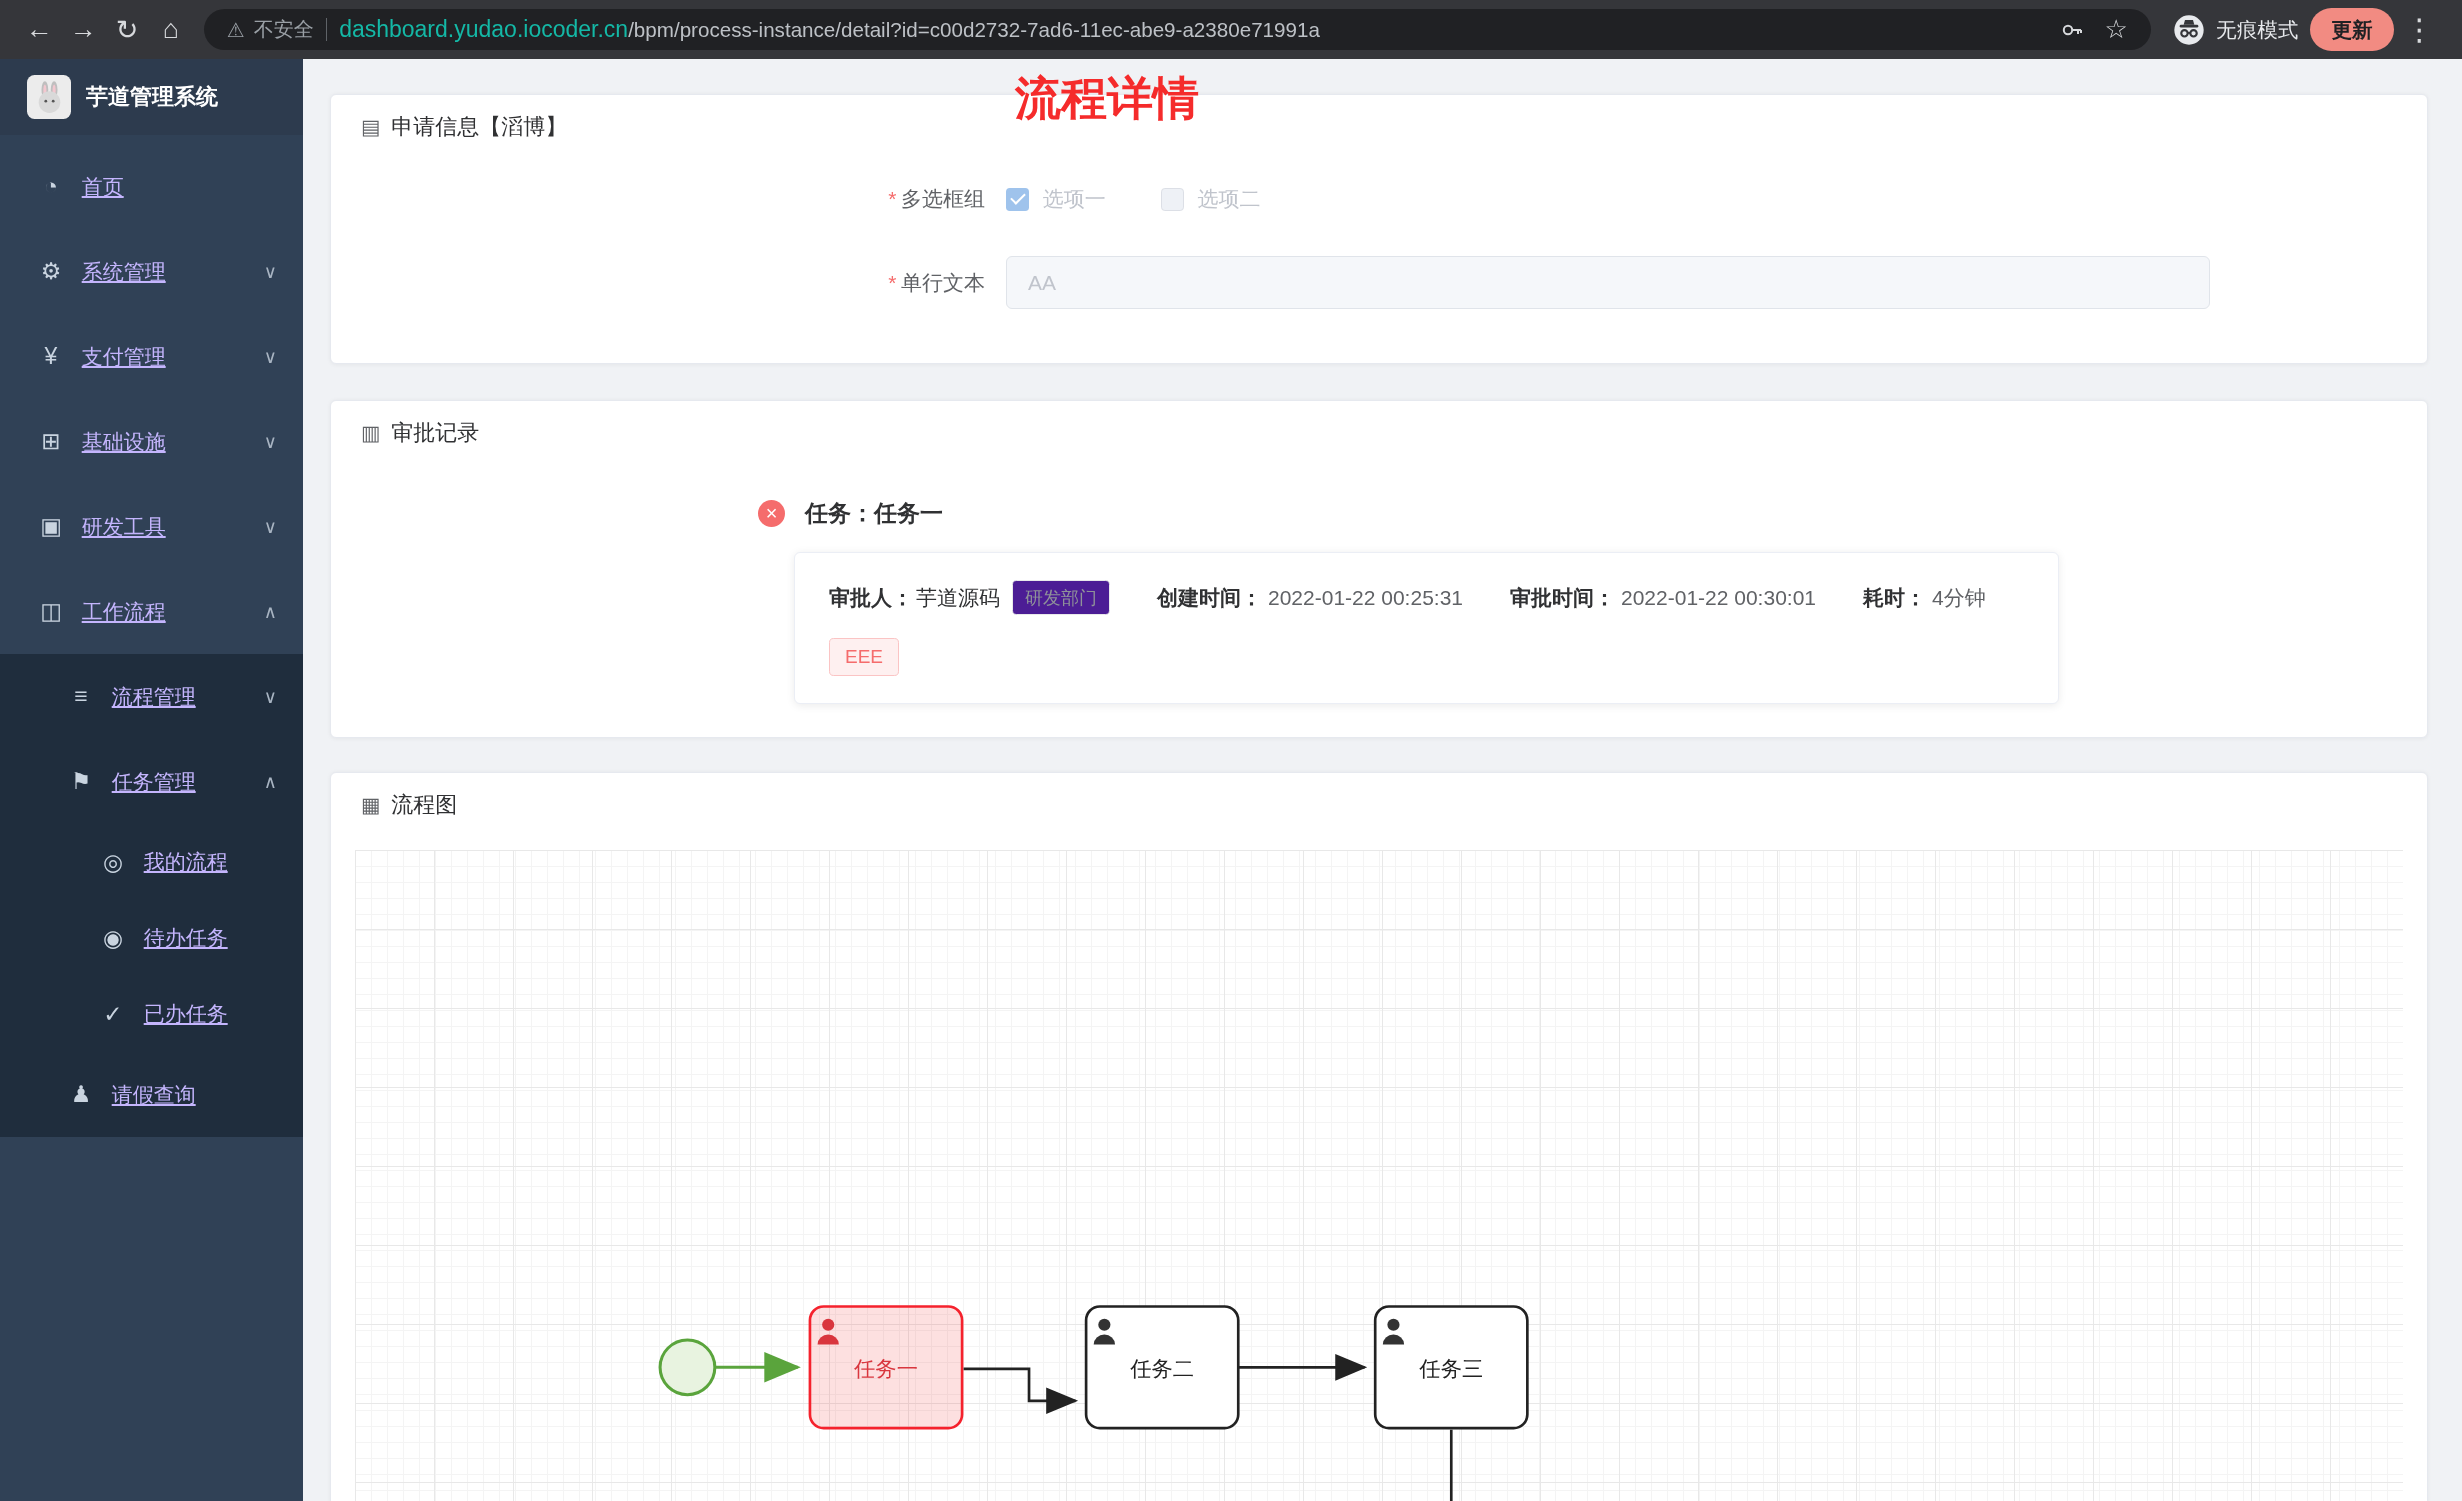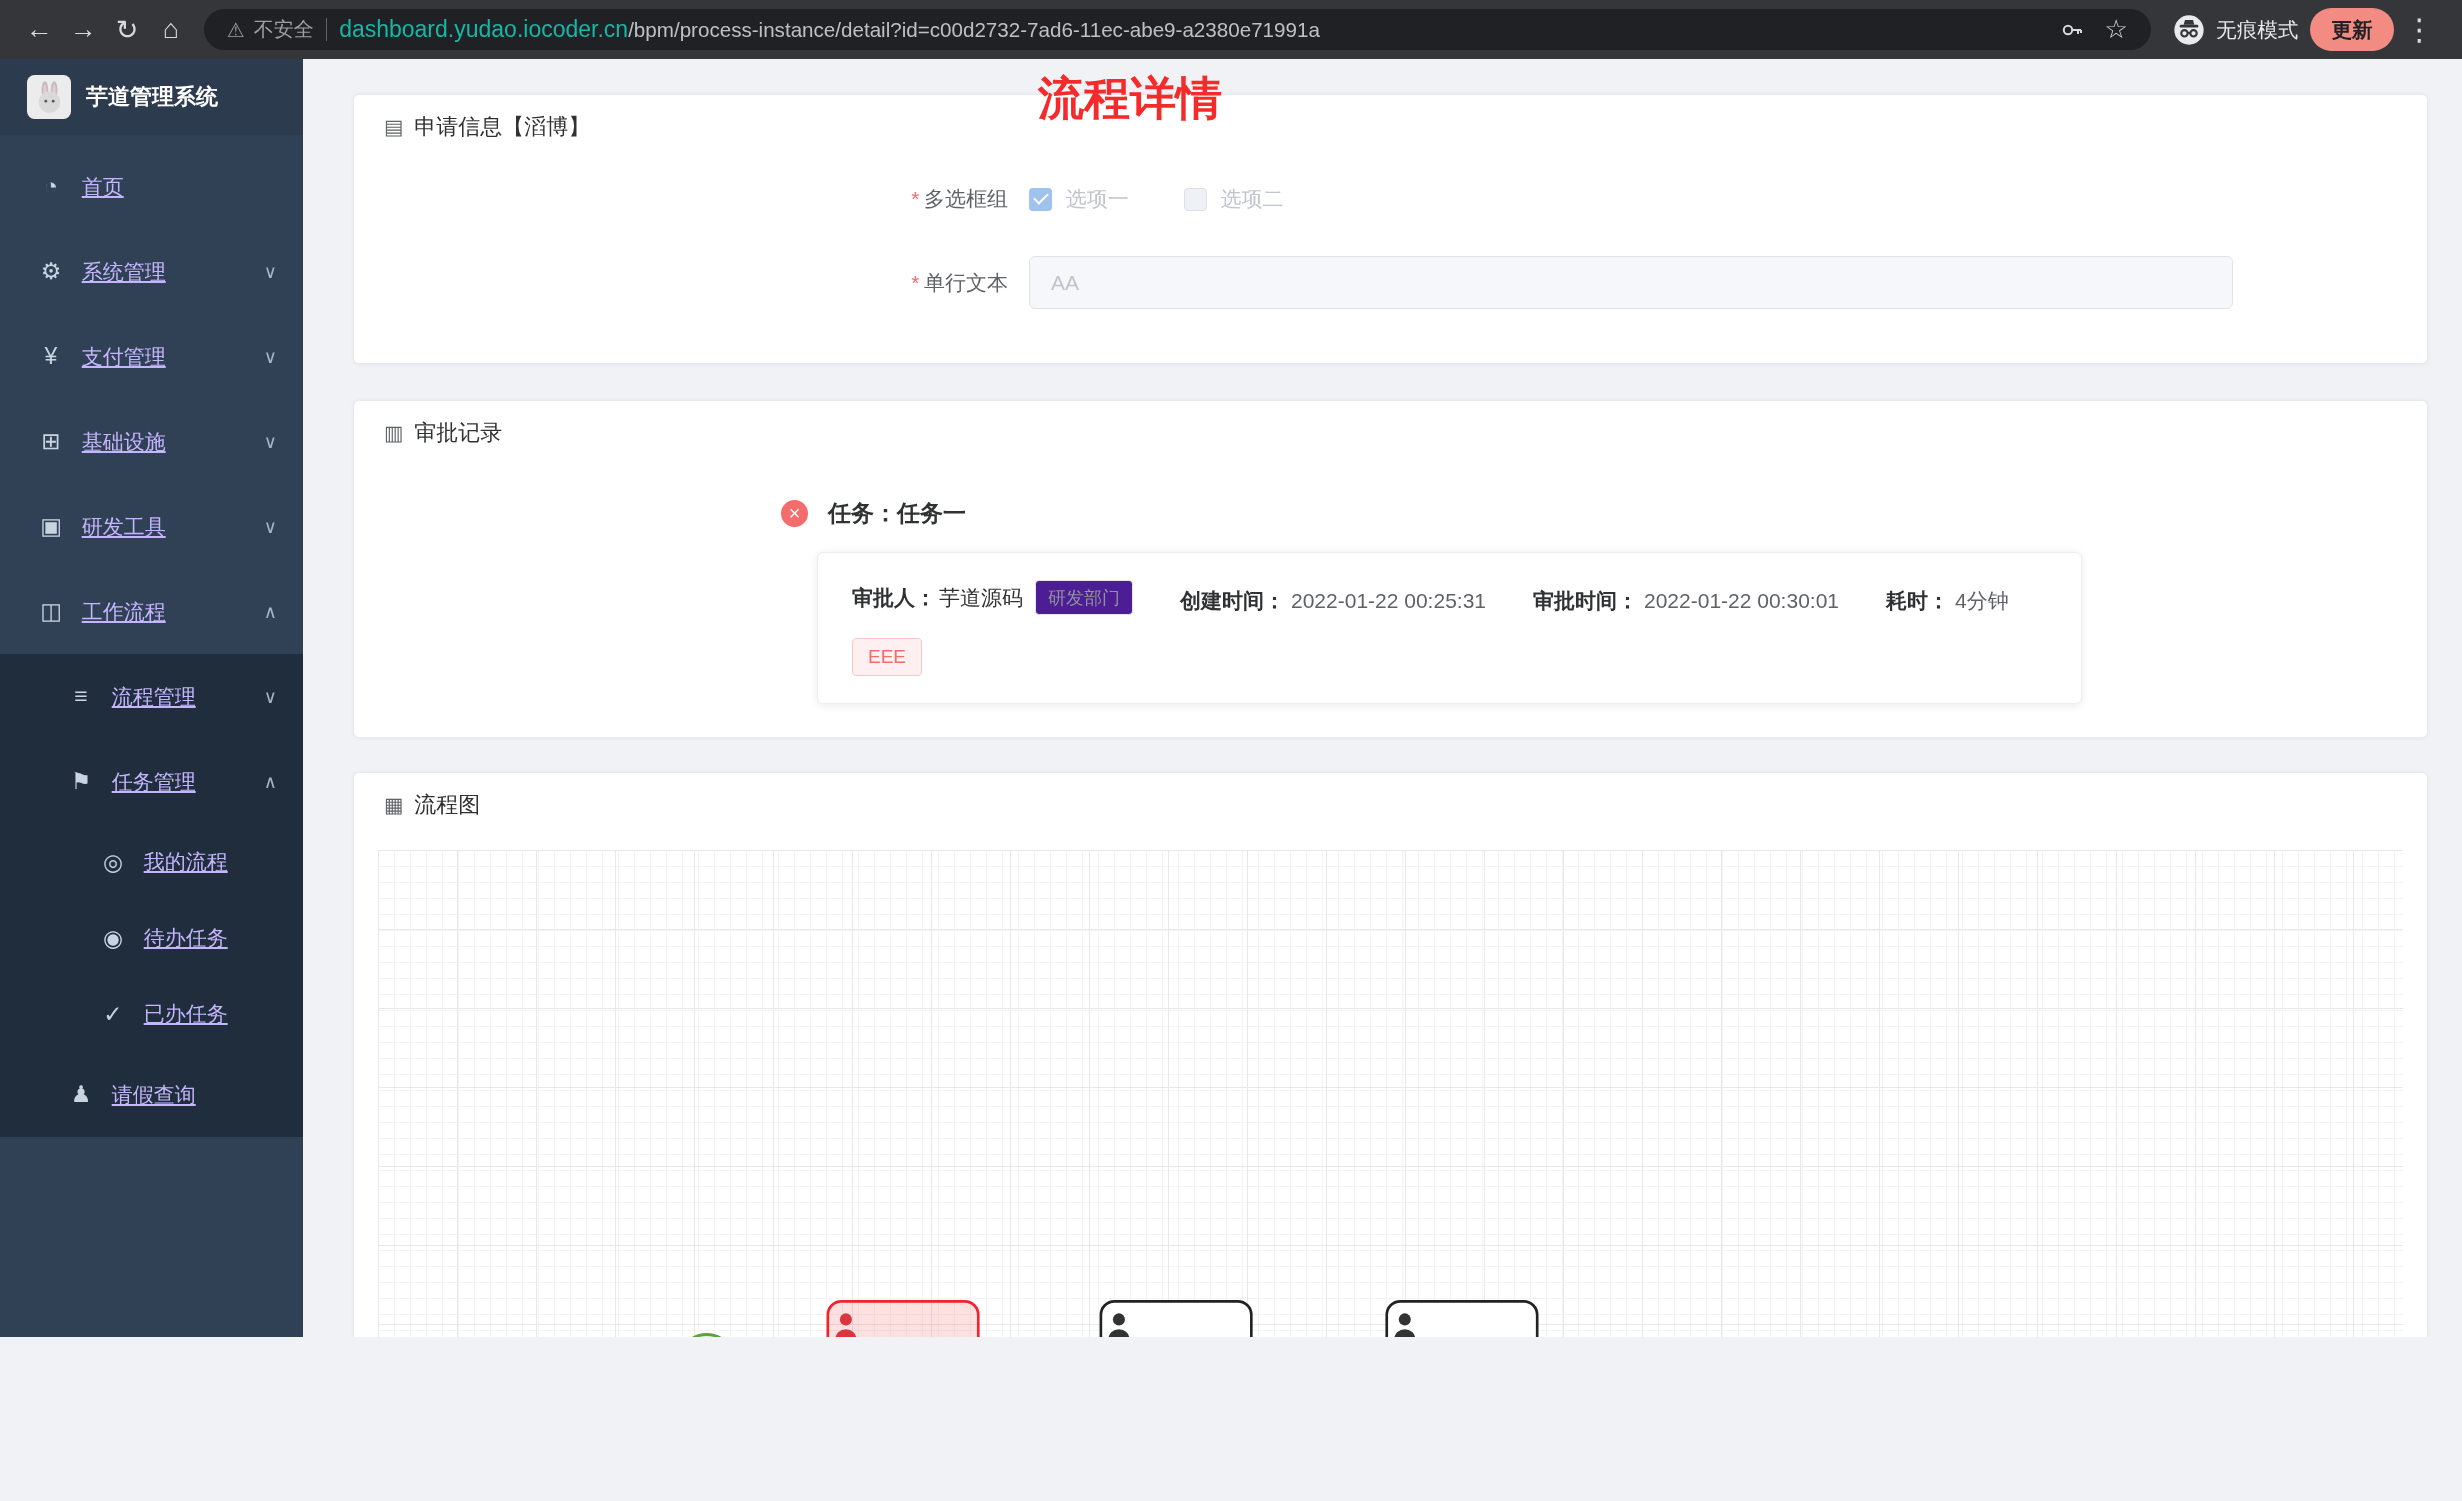--- a/index.html
+++ b/index.html
@@ -16,21 +16,21 @@
   .url-domain { color:#14b8a6; font-size:23px; white-space:nowrap; }
   .url-path { color:#bdc1c6; font-size:20.6px; white-space:nowrap; overflow:hidden; text-overflow:ellipsis; }
   .pill-right { margin-left:auto; display:flex; align-items:center; gap:20px; flex-shrink:0; padding-left:15px; }
   .star-icon { color:#d7d9dc; font-size:26px; }
   .incog { display:flex; align-items:center; gap:10.7px; color:#e8eaed; font-size:20.6px; margin:0 12px; flex-shrink:0; }
   .update-btn { background:#f28b82; color:#202124; font-size:20.6px; font-weight:bold;
                 padding:7.6px 21px; border-radius:23px; flex-shrink:0; }
   .dots-btn { color:#d7d9dc; font-size:30px; padding:0 10.7px; flex-shrink:0; }
 
   
-  .app { display:flex; height:1278px;gap:23px; }
+  .app { display:flex; height:1442px; }
   .sidebar { width:303px; background:#304156; flex-shrink:0; overflow:hidden; }
   .logo-row { height:76px; display:flex; align-items:center; gap:15px; padding:0 27px; background:#2d3b4e; }
   .logo-avatar { width:44px; height:44px; border-radius:7.6px; background:#ececec;
                  display:flex; align-items:center; justify-content:center; overflow:hidden; }
   .logo-title { font-size:22px; font-weight:bold; color:#ffffff; white-space:nowrap; }
 
   .menu { padding-top:9px; }
   .menu-item { height:85px; display:flex; align-items:center; padding:0 26px 0 34px;
                font-size:21px; color:#e6ebf2; cursor:pointer; white-space:nowrap; }
   .menu-item .mi-icon { width:34px; font-size:23px; color:#c9d4e0; margin-right:13.7px; text-align:center; flex-shrink:0; }
@@ -67,21 +67,21 @@
   .cb-box.un { background:#eef1f6; border:0.8px solid #dcdfe6; }
 
   .card.approval { margin-top:36px; height:338px; }
   .task-row { display:flex; align-items:center; gap:20px; margin-left:427px; margin-top:50px; }
   .close-badge { width:27px; height:27px; border-radius:50%; background:#f56c6c; color:#ffffff;
                  font-size:20px; line-height:27px; text-align:center; flex-shrink:0; }
   .task-title { font-size:23px; font-weight:bold; color:#303133; }
   .approve-box { margin-left:463px; margin-top:23px; width:1265px; min-height:146px;
                  border:0.8px solid #ebeef5; border-radius:6px; background:#fff;
                  box-shadow:0 1.5px 9px rgba(0,0,0,0.08); padding:27px 34px; }
-  .meta-row { display:flex; align-items:flex-end; gap:47px; font-size:21px; flex-wrap:nowrap; }
+  .meta-row { display:flex; align-items:center; gap:47px; font-size:21px; flex-wrap:nowrap; }
   .meta { display:flex; align-items:center; white-space:nowrap; }
   .meta .lab { color:#303133; font-weight:bold; }
   .meta .val { color:#606266; margin-left:6px; }
   .meta .val-dark { color:#303133; margin-left:3px; }
   .dept-tag { background:#4c1d95; border:0.8px solid #e9e9eb; color:#909399; font-size:18px;
               padding:4.6px 12px; border-radius:4.6px; margin-left:12px; }
   .comment-tag { display:inline-block; margin-top:23px; background:#fef0f0; border:0.8px solid #fbc4c4;
                  color:#f56c6c; font-size:19px; padding:6.9px 15px; border-radius:4.6px; }
 
   .card.diagram { margin-top:34px; height:838px; }

